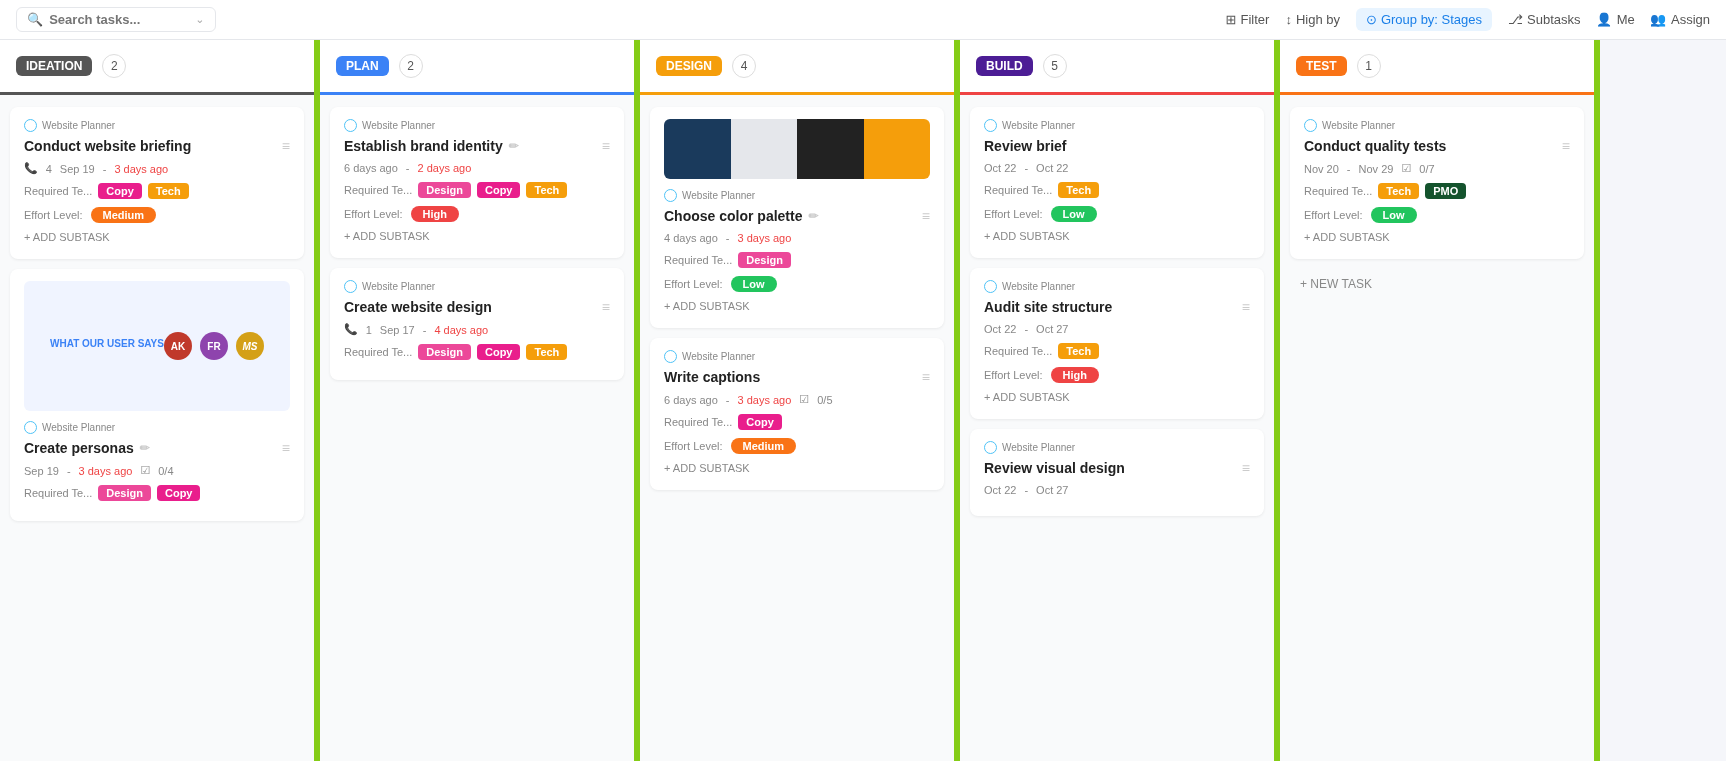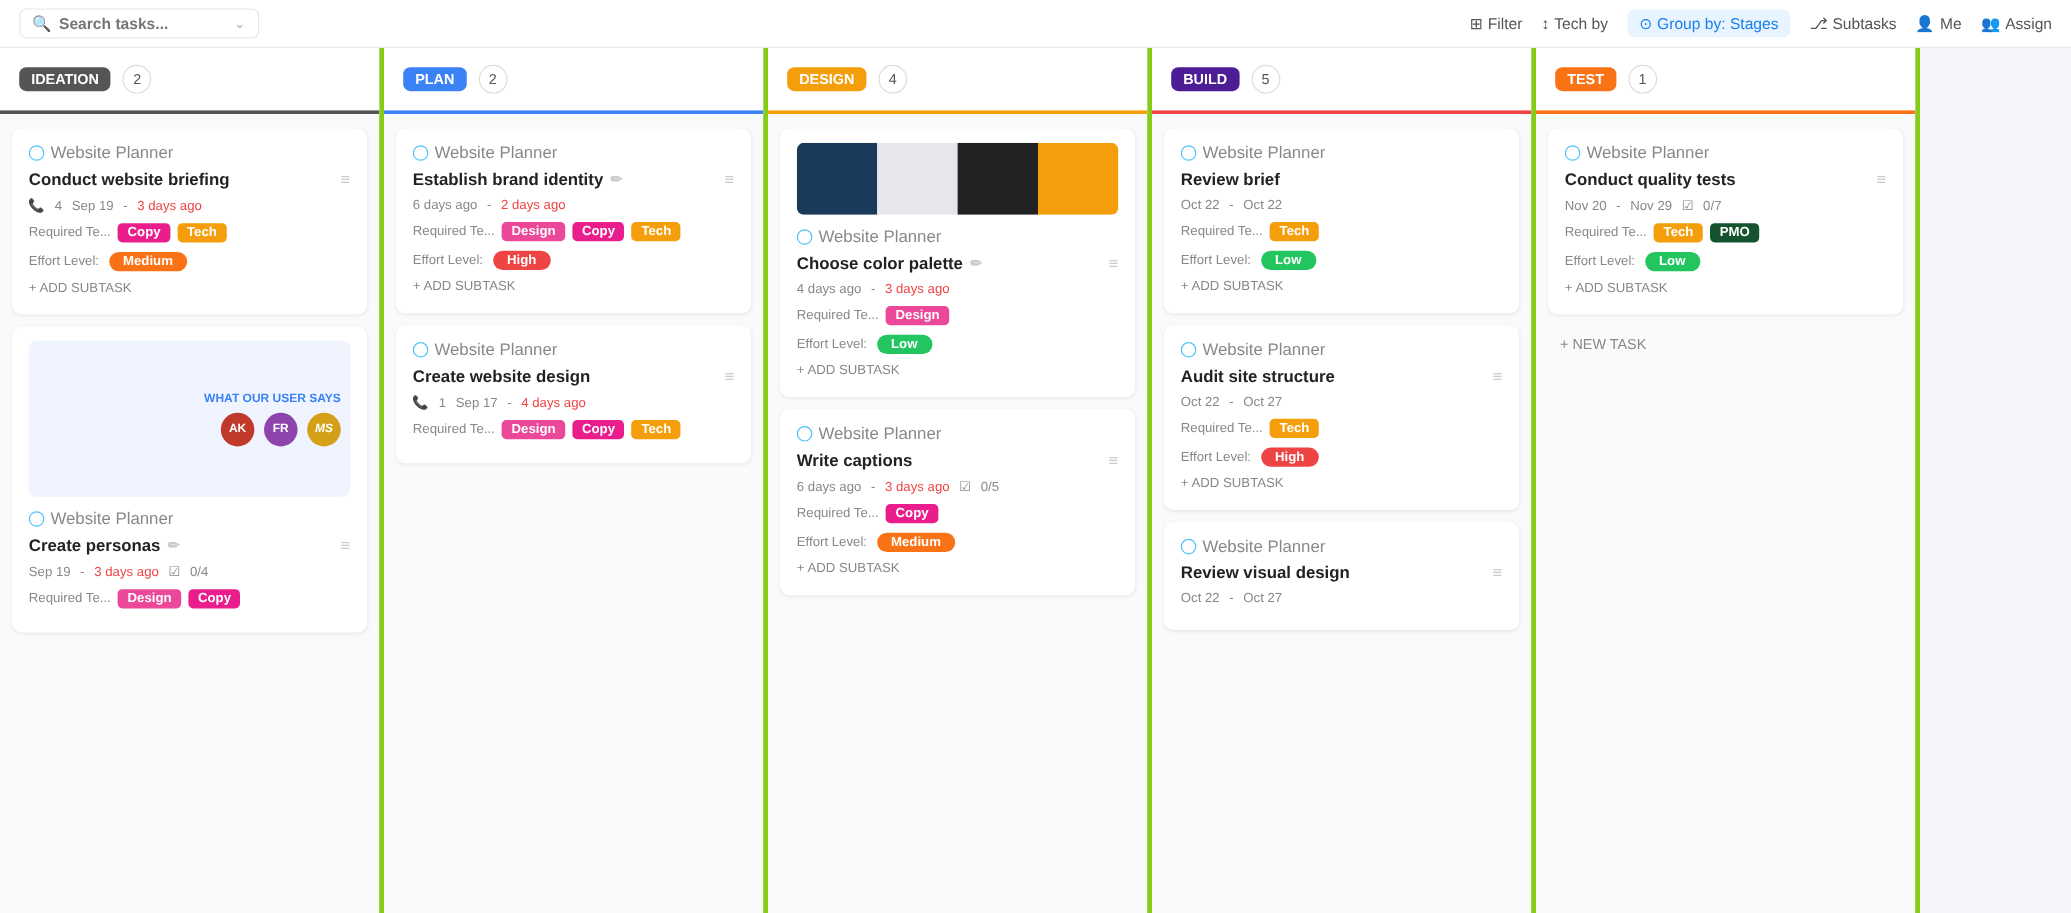--- a/index.html
+++ b/index.html
@@ -16,42 +16,42 @@
     .search-input-wrap input { border: none; outline: none; font-size: 13px; color: #000000; width: 140px; font-weight: bold; }
     .chevron-down { color: #aaa; font-size: 11px; }
     .topbar-right { display: flex; align-items: center; gap: 16px; font-size: 13px; color: #555; }
     .topbar-right .group-by-btn { background: #e8f4ff; color: #1a7fe8; border: none; border-radius: 6px; padding: 4px 10px; cursor: pointer; font-size: 13px; display: flex; align-items: center; gap: 4px; }
     .topbar-right span { cursor: pointer; display: flex; align-items: center; gap: 4px; }
 
     
     .board { display: flex; gap: 0; overflow-x: auto; height: calc(100vh - 40px); padding: 0; }
 
     
-    .column { min-width: 320px; max-width: 320px; display: flex; flex-direction: column; border-right: 4px solid #84cc16; background: #f9fafb; }
+    .column { min-width: 320px; max-width: 320px; display: flex; flex-direction: column; border-right: 6px solid #84cc16; background: #f9fafb; }
     .column-header { padding: 14px 16px; border-bottom: 3px solid transparent; display: flex; align-items: center; gap: 10px; background: #fff; }
     .column-header.ideation { border-bottom-color: #555; }
     .column-header.plan { border-bottom-color: #3b82f6; }
     .column-header.design { border-bottom-color: #f59e0b; }
     .column-header.build { border-bottom-color: #ef4444; }
     .column-header.test { border-bottom-color: #f97316; }
 
     .stage-badge { border-radius: 6px; padding: 3px 10px; font-size: 12px; font-weight: 700; color: #fff; }
     .stage-badge.ideation { background: #555; }
     .stage-badge.plan { background: #3b82f6; }
     .stage-badge.design { background: #f59e0b; }
     .stage-badge.build { background: #4c1d95; }
     .stage-badge.test { background: #f97316; }
     .count-circle { border: 1px solid #ddd; border-radius: 50%; width: 24px; height: 24px; display: flex; align-items: center; justify-content: center; font-size: 12px; color: #555; background: #fff; }
 
     
     .cards-area { flex: 1; overflow-y: auto; padding: 12px 10px; display: flex; flex-direction: column; gap: 10px; }
 
     
     .card { background: #fff; border-radius: 8px; box-shadow: 0 1px 3px rgba(0,0,0,0.07); padding: 12px 14px; cursor: pointer; }
-    .card-project { display: flex; align-items: center; gap: 5px; color: #888; font-size: 14px; margin-bottom: 6px; }
+    .card-project { display: flex; align-items: center; gap: 5px; color: #888; font-size: 10px; margin-bottom: 6px; }
     .globe-icon { width: 13px; height: 13px; border-radius: 50%; border: 1.5px solid #4fc3f7; display: inline-block; }
     .card-title { font-size: 14px; font-weight: 600; color: #222; margin-bottom: 8px; display: flex; align-items: center; gap: 6px; }
     .card-meta { display: flex; align-items: center; gap: 8px; font-size: 11px; color: #888; margin-bottom: 8px; }
     .card-meta .red { color: #ef4444; }
     .required-row { display: flex; align-items: center; gap: 6px; margin-bottom: 8px; font-size: 11px; color: #888; }
     .effort-row { display: flex; align-items: center; gap: 8px; font-size: 11px; color: #888; margin-bottom: 4px; }
     .add-subtask { color: #888; font-size: 11px; cursor: pointer; padding: 4px 0; }
 
     
     .tag { border-radius: 4px; padding: 2px 8px; font-size: 11px; font-weight: 600; color: #fff; }
@@ -71,21 +71,21 @@
       border-radius: 6px; overflow: hidden; margin-bottom: 10px;
       background: linear-gradient(135deg, #1a3a5c 0%, #2d6ca2 50%, #1a3a5c 100%);
       height: 140px; display: flex; align-items: center; justify-content: center;
       position: relative;
     }
     .trading-card-img .trading-text { color: #fff; font-size: 18px; font-weight: 800; text-align: center; line-height: 1.3; z-index: 2; }
 
     
     .testimonial-img {
       border-radius: 6px; overflow: hidden; margin-bottom: 10px;
-      background: #f0f4ff; height: 130px; display: flex; flex-direction: column; align-items: flex-end; justify-content: center;
+      background: #f0f4ff; height: 130px; display: flex; flex-direction: row; align-items: center; justify-content: center;
       padding: 8px;
     }
     .testimonial-img .what-title { font-size: 10px; font-weight: 700; color: #3b82f6; margin-bottom: 6px; }
     .testimonial-avatars { display: flex; gap: 8px; }
     .avatar-circle { width: 28px; height: 28px; border-radius: 50%; background: #ccc; overflow: hidden; display: flex; align-items: center; justify-content: center; font-size: 10px; color: #fff; font-weight: 700; }
     .av1 { background: #c0392b; }
     .av2 { background: #8e44ad; }
     .av3 { background: #d4a017; font-style: italic; }
 
     
@@ -113,21 +113,21 @@
       <span class="chevron-down">⌄</span>
     </div>
   </div>
   <div class="topbar-right">
     <span>
       <span>⊞</span>
       <span>Filter</span>
     </span>
     <span>
       <span>↕</span>
-      <span>Tech by</span>
+      <span>High by</span>
     </span>
     <button class="group-by-btn">
       <span>⊙</span>
       <span>Group by: Stages</span>
     </button>
     <span>
       <span>⎇</span>
       <span>Subtasks</span>
     </span>
     <span>

